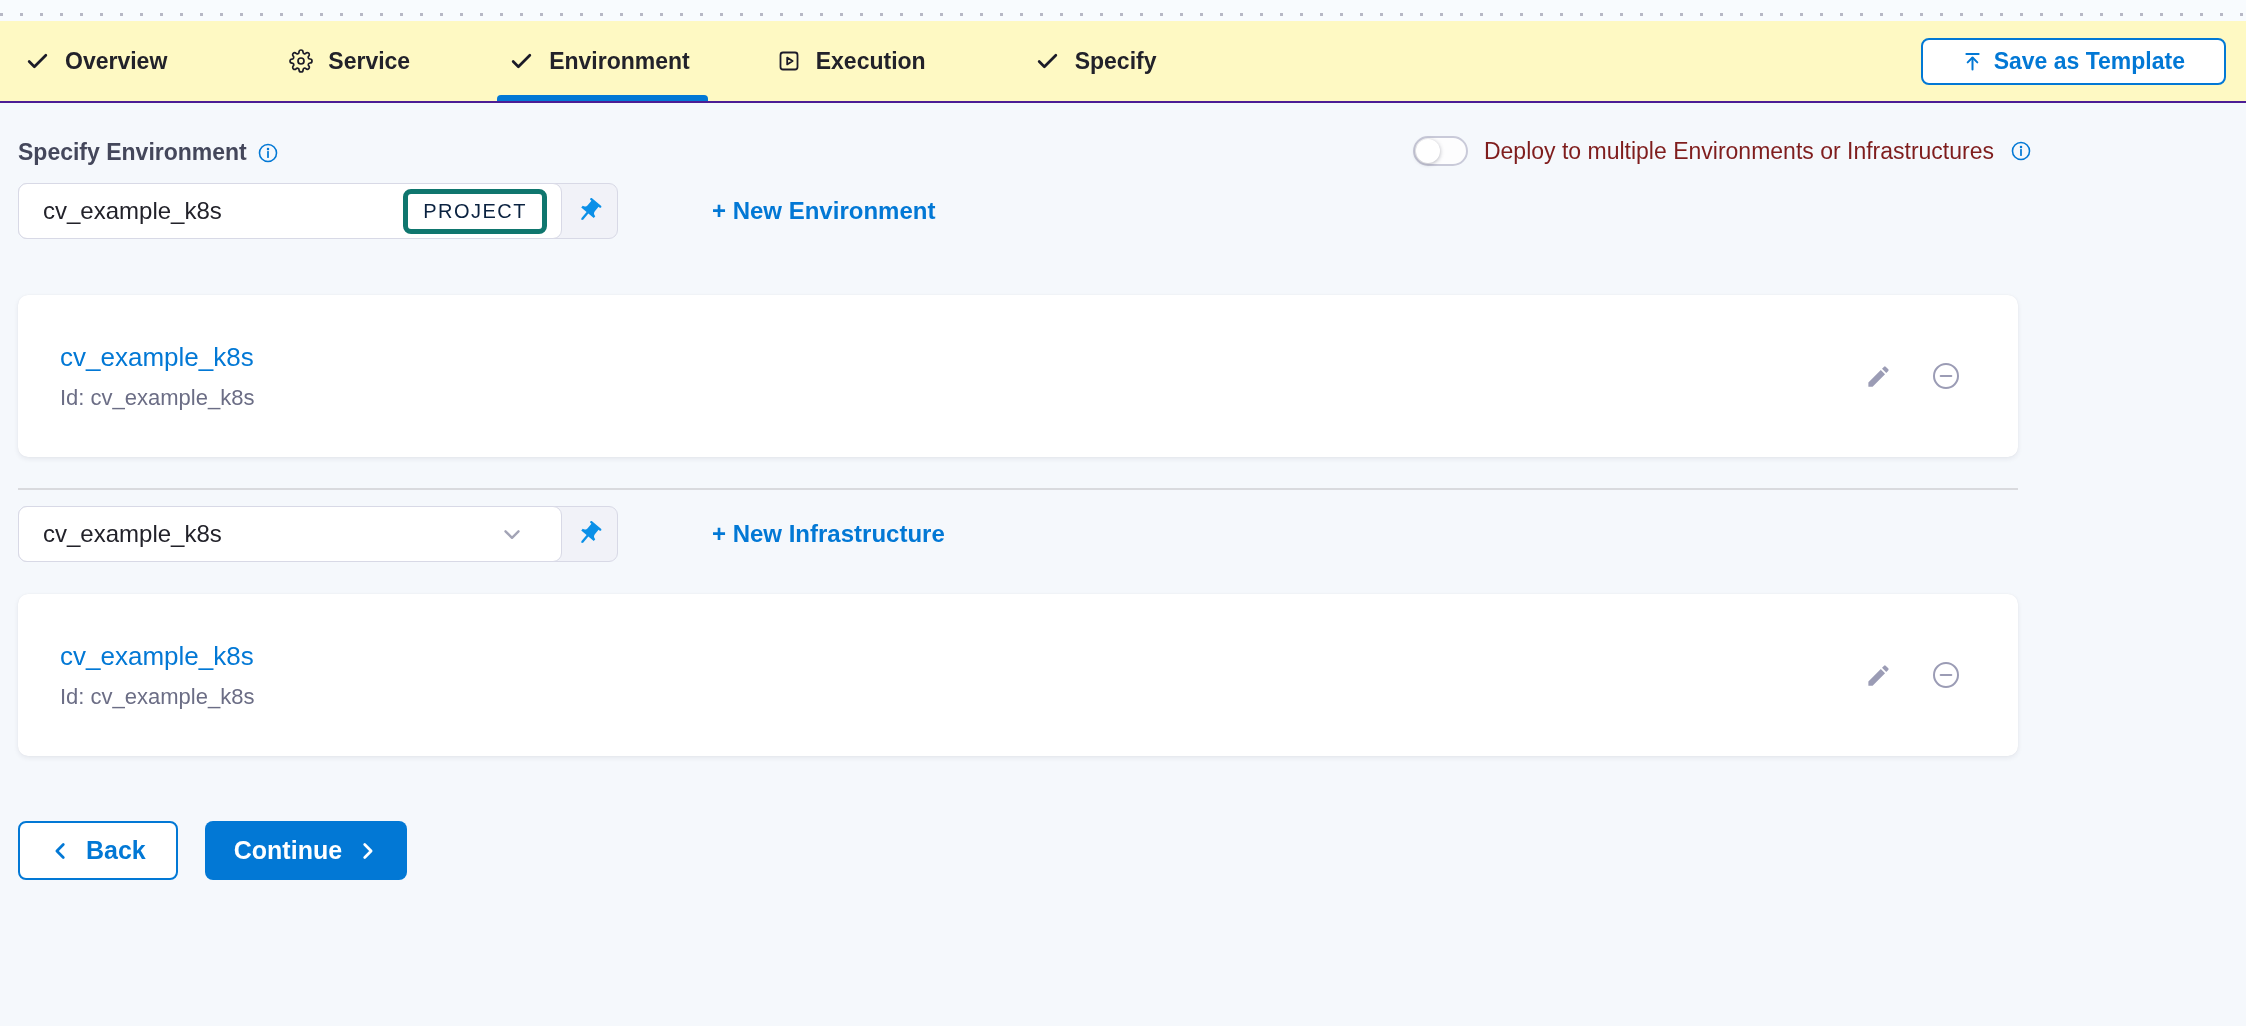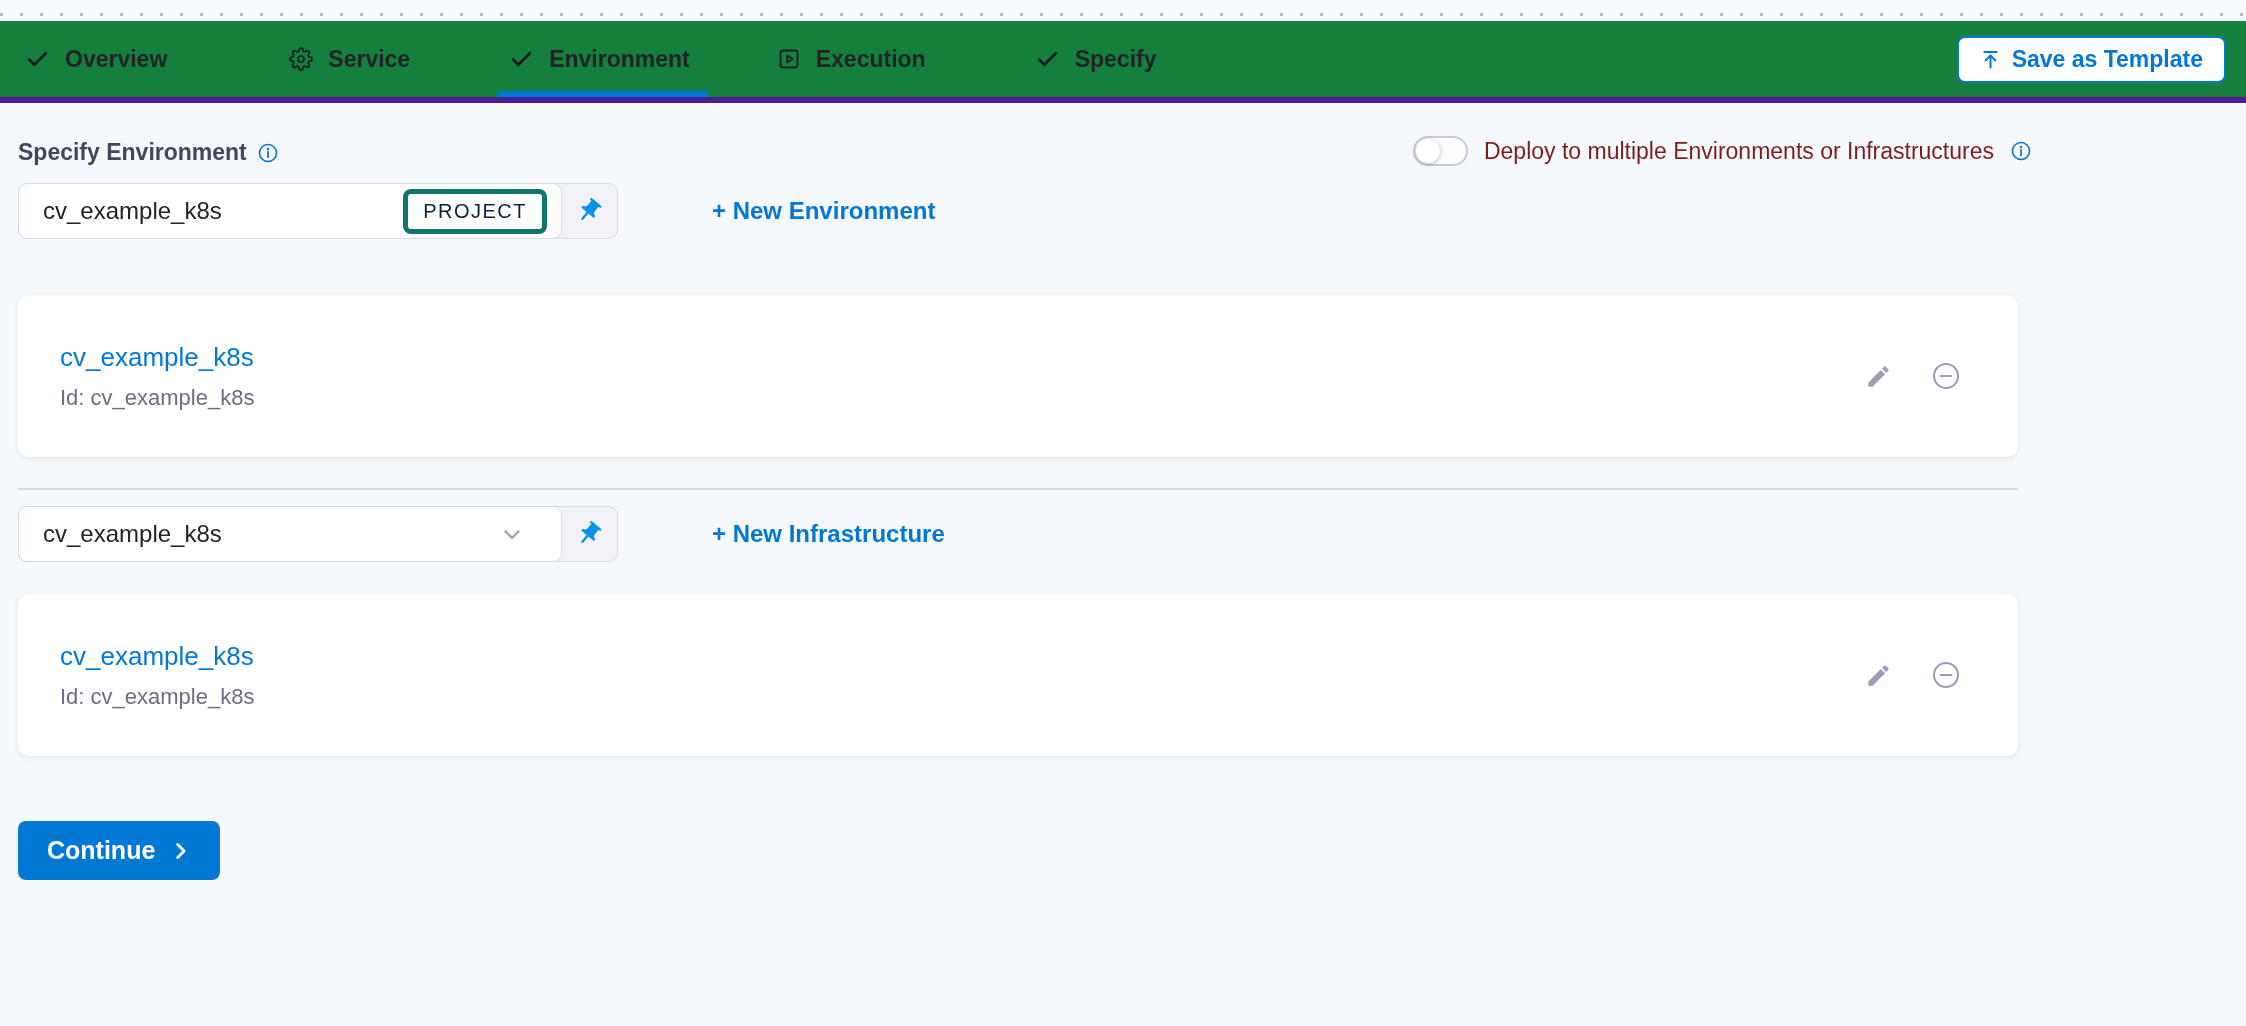--- a/index.html
+++ b/index.html
@@ -8,40 +8,40 @@
 
   
   .top-strip { height:21px; background:#f8fbfe; position:relative; }
   .top-strip .dots {
     position:absolute; left:0; right:0; top:13px; height:3px;
     background-image:repeating-linear-gradient(to right,#b7b8c6 0 3px,transparent 3px 20px);
   }
 
   
   .tabbar {
-    height:82px; background:#15803d; border-bottom:6px solid #4c1d95;
+    height:82px; background:#fef9c3; border-bottom:2px solid #4c1d95;
     display:flex; align-items:stretch; padding:0 20px 0 25px; position:relative;
   }
   .tab {
     display:flex; align-items:center; gap:15px; cursor:pointer;
     font-size:23px; font-weight:600; color:#22222a; position:relative; height:100%;
   }
   .tab .ticon { display:flex; align-items:center; }
   .tab.active::after {
     content:""; position:absolute; left:-12px; right:-18px; bottom:0;
     height:6px; background:#0278d5; border-radius:4px 4px 0 0;
   }
   .tab-gap-1 { margin-right:122px; }
   .tab-gap-2 { margin-right:99px;justify-content:center; }
   .tab-gap-3 { margin-right:87px; }
   .tab-gap-4 { margin-right:109px; }
   .tabbar-spacer { flex:1; }
   .save-template-btn {
     align-self:center; display:flex; align-items:center; gap:11px;
-    height:47px; padding:0 21px; border:2px solid #0278d5; border-radius:8px;
+    height:47px; padding:0 39px; border:2px solid #0278d5; border-radius:8px;
     background:#ffffff; color:#0278d5; font-size:23px; font-weight:700; cursor:pointer;
   }
 
   
   .content { padding:0 0 0 18px; }
   .row-between { display:flex; align-items:center; justify-content:space-between; width:2014px; }
   .label-row { padding-top:47px; height:63px; display:flex; align-items:flex-end; }
   .field-label { display:flex; align-items:center; gap:10px; font-size:23px; font-weight:700; color:#44475b; }
   .toggle-wrap { display:flex; align-items:center; gap:16px; font-size:23px; color:#7f1d1d; }
   .toggle {
@@ -279,20 +279,28 @@
           <svg width="32" height="32" viewBox="0 0 24 24" fill="none" stroke="#9b9cb5" stroke-width="1.5" stroke-linecap="round">
               <circle cx="12" cy="12" r="9"></circle>
               <line x1="8" y1="12" x2="16" y2="12"></line>
             </svg>
         </span>
       </button>
     </div>
   </div>
 
   <div class="footer">
+    <button class="btn btn-back">
+      <span style="display:flex;">
+        <svg width="22" height="22" viewBox="0 0 24 24" fill="none" stroke="#0278d5" stroke-width="3" stroke-linecap="round" stroke-linejoin="round">
+            <polyline points="14.5 5 7.5 12 14.5 19"></polyline>
+          </svg>
+      </span>
+      <span>Back</span>
+    </button>
     <button class="btn btn-continue">
       <span>Continue</span>
       <span style="display:flex;">
         <svg width="22" height="22" viewBox="0 0 24 24" fill="none" stroke="#ffffff" stroke-width="3" stroke-linecap="round" stroke-linejoin="round">
             <polyline points="9.5 5 16.5 12 9.5 19"></polyline>
           </svg>
       </span>
     </button>
   </div>
 

